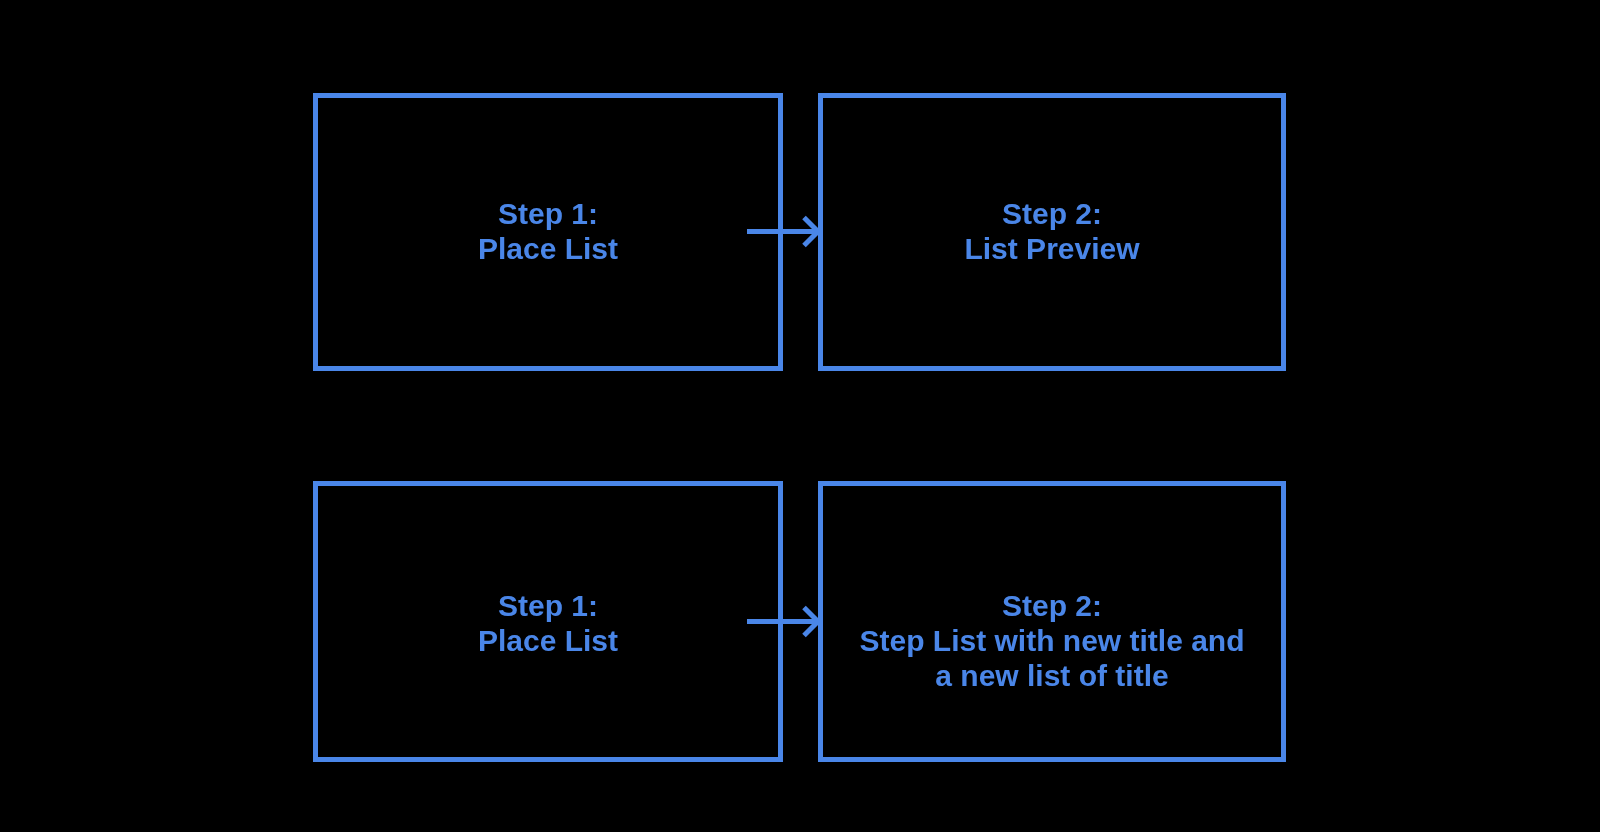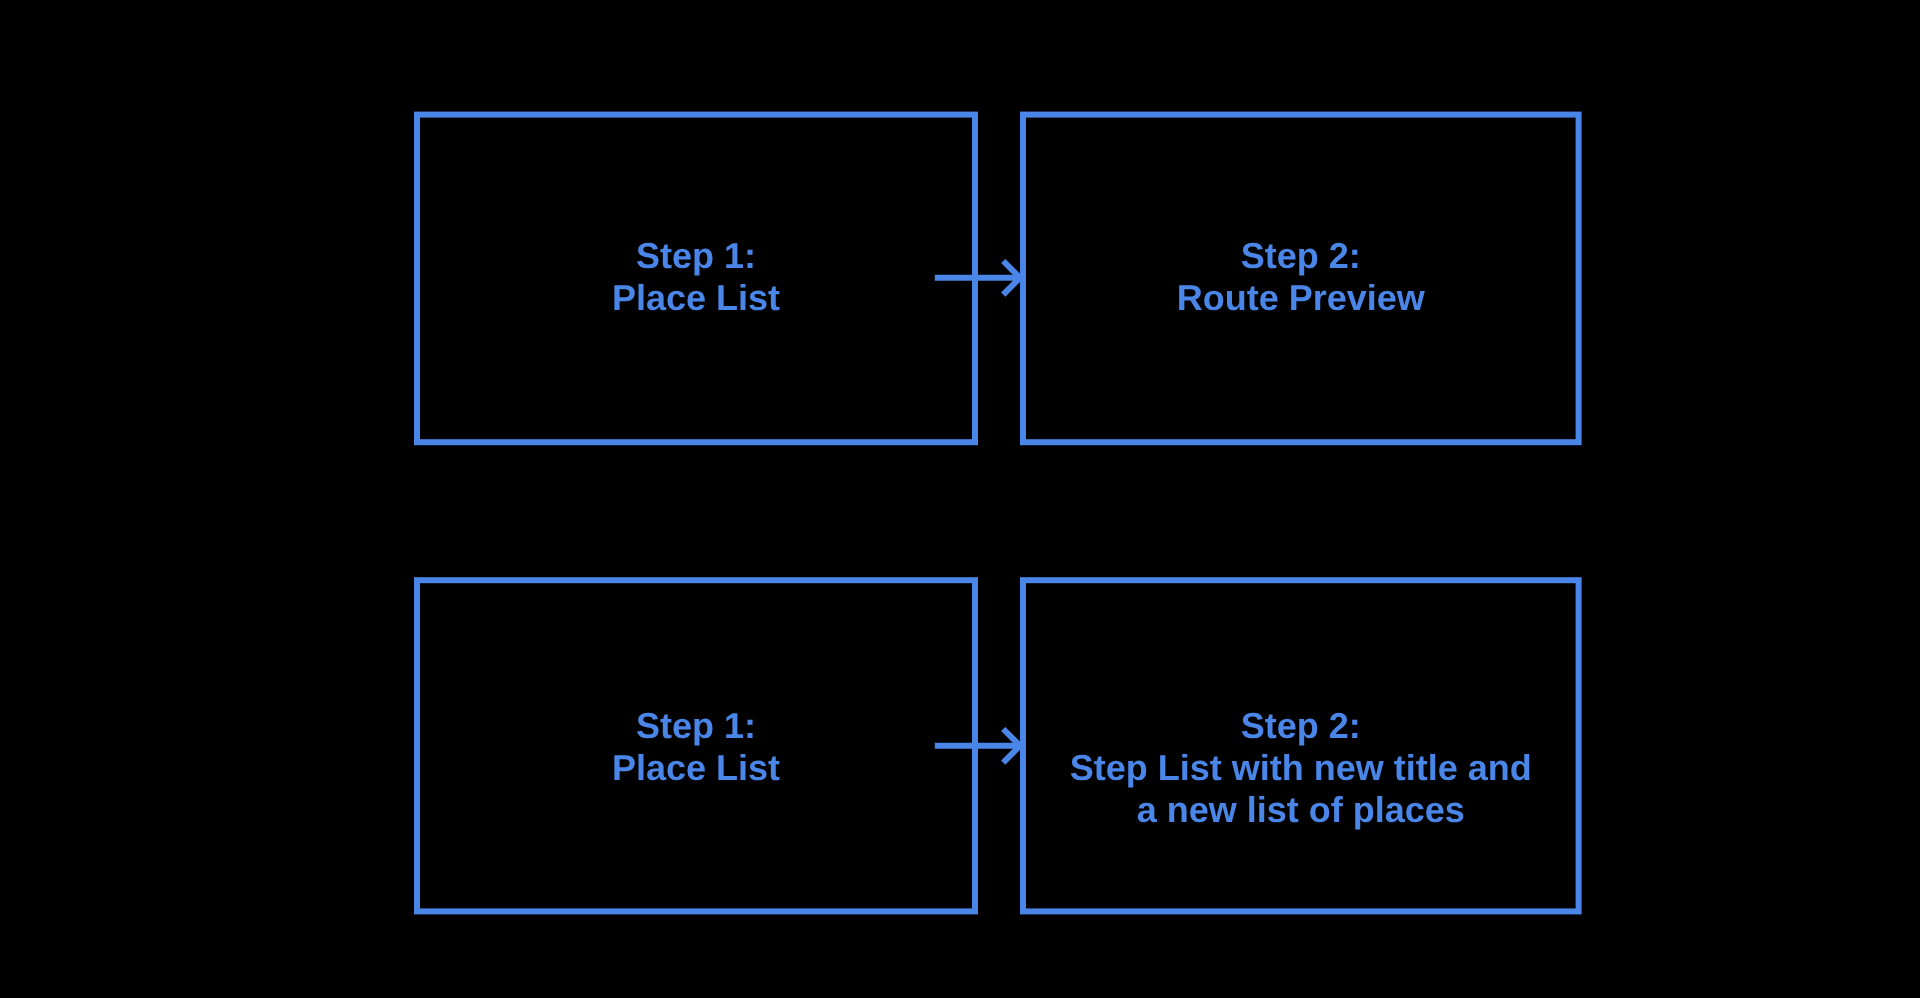--- a/index.html
+++ b/index.html
@@ -7,21 +7,20 @@
   html, body {
     width: 1600px; height: 832px;
     background: var(--bg);
     overflow: hidden;
     font-family: "Liberation Sans", sans-serif;
   }
   .canvas {
     position: relative;
     width: 1411px; height: 832px;
     background: var(--bg);
-    margin-left: 32px;
   }
   .flow-box {
     position: absolute;
     border: 5px solid var(--accent);
     background: transparent;
   }
   .box-step1-row1 { left: 313px; top: 93px;  width: 470px; height: 278px; }
   .box-step2-row1 { left: 818px; top: 93px;  width: 468px; height: 278px; }
   .box-step1-row2 { left: 313px; top: 481px; width: 470px; height: 281px; }
   .box-step2-row2 { left: 818px; top: 481px; width: 468px; height: 281px; }
@@ -65,37 +64,37 @@
   </div>
 
   <svg class="flow-arrow arrow-row1" viewBox="0 0 80 40">
     <line x1="2" y1="19.5" x2="71" y2="19.5"></line>
     <path d="M 59 5.5 L 73 19.5 L 59 33.5"></path>
   </svg>
 
   <div class="flow-box box-step2-row1 row1">
     <div class="box-label">
       <span>Step 2:</span>
-      <span>Route Preview</span>
+      <span>List Preview</span>
     </div>
   </div>
 
   <div class="flow-box box-step1-row2 row2">
     <div class="box-label">
       <span>Step 1:</span>
       <span>Place List</span>
     </div>
   </div>
 
   <svg class="flow-arrow arrow-row2" viewBox="0 0 80 40">
     <line x1="2" y1="19.5" x2="71" y2="19.5"></line>
     <path d="M 59 5.5 L 73 19.5 L 59 33.5"></path>
   </svg>
 
   <div class="flow-box box-step2-row2 row2">
     <div class="box-label">
       <span>Step 2:</span>
       <span>Step List with new title and</span>
-      <span>a new list of places</span>
+      <span>a new list of title</span>
     </div>
   </div>
 
 </div>
 
 </body></html>

